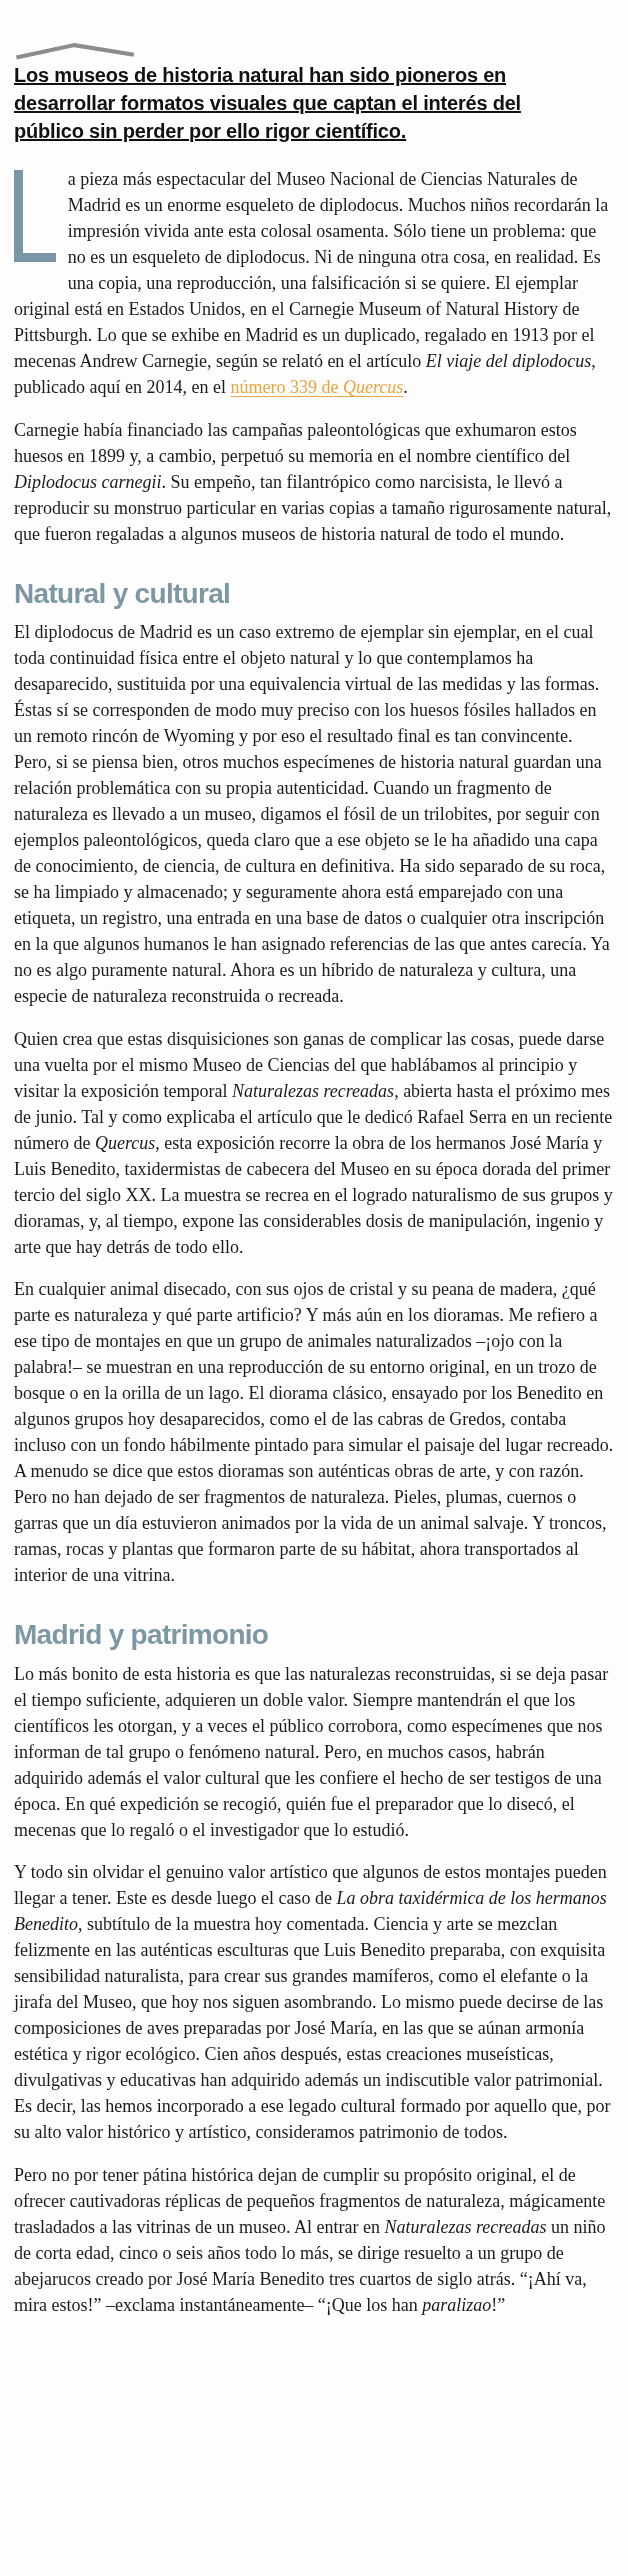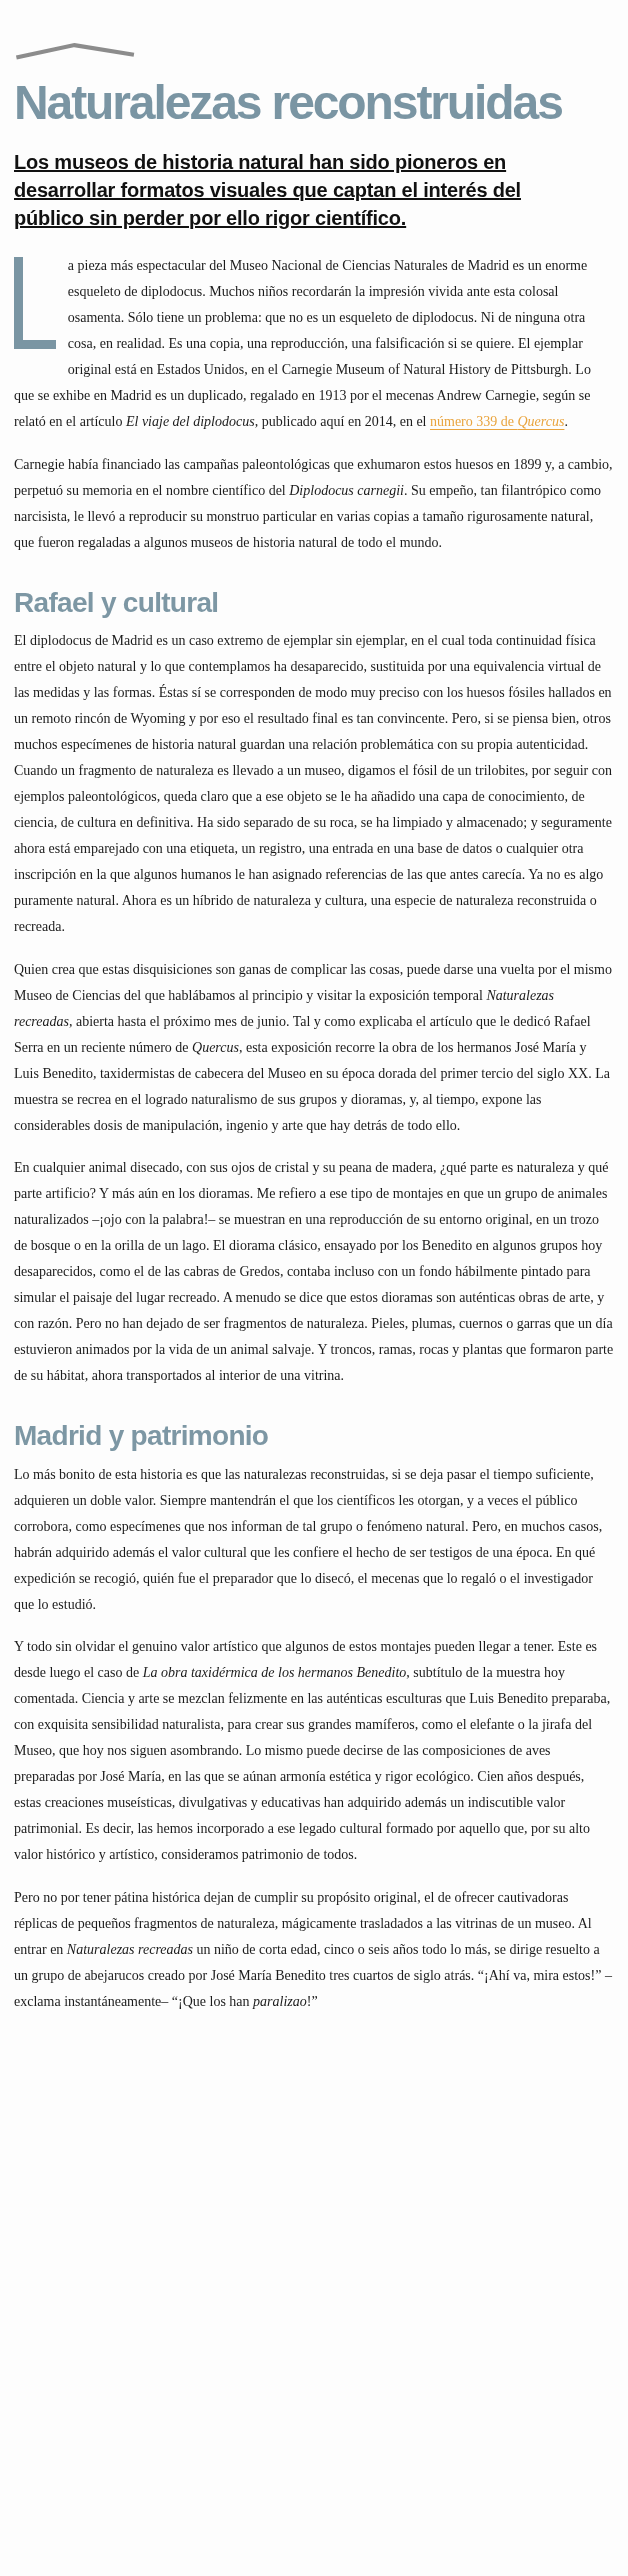--- a/index.html
+++ b/index.html
@@ -35,21 +35,21 @@
     font-weight: bold;
     font-size: 20px;
     line-height: 28px;
     letter-spacing: -0.2px;
     color: #111;
     max-width: 554px;
     margin: 0 0 21px 0;
     text-decoration: underline;
   }
   p.body-p {
-    font-size: 14px;
+    font-size: 18px;
     line-height: 26px;
     margin: 0 0 16.6px 0;
     max-width: 600px;
   }
   .dropcap {
     float: left;
     width: 33px;
     height: 83px;
     border-left: 9.7px solid #7a95a3;
     border-bottom: 9.7px solid #7a95a3;
@@ -76,29 +76,28 @@
 </style>
 </head>
 <body>
 
 <div class="page">
 
   <svg class="chevron" width="121" height="18" viewBox="0 0 175 26" aria-hidden="true">
     <polyline points="2,21 86,3 172,17" fill="none" stroke="#8c8c8c" stroke-width="6" stroke-linecap="butt"></polyline>
   </svg>
 
-  <h1 class="article-title">Naturalezas reconstruidas</h1>
 
   <p class="intro">Los museos de historia natural han sido pioneros en desarrollar formatos visuales que captan el interés del público sin perder por ello rigor científico.</p>
 
   <p class="body-p"><span class="dropcap" title="L"></span><span><span>a pieza más espectacular del Museo Nacional de Ciencias Naturales de Madrid es un enorme esqueleto de diplodocus. Muchos niños recordarán la impresión vivida ante esta colosal osamenta. Sólo tiene un problema: que no es un esqueleto de diplodocus. Ni de ninguna otra cosa, en realidad. Es una copia, una reproducción, una falsificación si se quiere. El ejemplar original está en Estados Unidos, en el Carnegie Museum of Natural History de Pittsburgh. Lo que se exhibe en Madrid es un duplicado, regalado en 1913 por el mecenas Andrew Carnegie, según se relató en el artículo </span><em>El viaje del diplodocus</em><span>, publicado aquí en 2014, en el </span><a class="inline-link" href="#">número 339 de </a><a class="inline-link it" href="#">Quercus</a><span>.</span></span></p>
 
   <p class="body-p"><span><span>Carnegie había financiado las campañas paleontológicas que exhumaron estos huesos en 1899 y, a cambio, perpetuó su memoria en el nombre científico del </span><em>Diplodocus carnegii</em><span>. Su empeño, tan filantrópico como narcisista, le llevó a reproducir su monstruo particular en varias copias a tamaño rigurosamente natural, que fueron regaladas a algunos museos de historia natural de todo el mundo.</span></span></p>
 
-  <h2 class="section-heading">Rafael y cultural</h2>
+  <h2 class="section-heading">Natural y cultural</h2>
 
   <p class="body-p"><span><span>El diplodocus de Madrid es un caso extremo de ejemplar sin ejemplar, en el cual toda continuidad física entre el objeto natural y lo que contemplamos ha desaparecido, sustituida por una equivalencia virtual de las medidas y las formas. Éstas sí se corresponden de modo muy preciso con los huesos fósiles hallados en un remoto rincón de Wyoming y por eso el resultado final es tan convincente. Pero, si se piensa bien, otros muchos especímenes de historia natural guardan una relación problemática con su propia autenticidad. Cuando un fragmento de naturaleza es llevado a un museo, digamos el fósil de un trilobites, por seguir con ejemplos paleontológicos, queda claro que a ese objeto se le ha añadido una capa de conocimiento, de ciencia, de cultura en definitiva. Ha sido separado de su roca, se ha limpiado y almacenado; y seguramente ahora está emparejado con una etiqueta, un registro, una entrada en una base de datos o cualquier otra inscripción en la que algunos humanos le han asignado referencias de las que antes carecía. Ya no es algo puramente natural. Ahora es un híbrido de naturaleza y cultura, una especie de naturaleza reconstruida o recreada.</span></span></p>
 
   <p class="body-p"><span><span>Quien crea que estas disquisiciones son ganas de complicar las cosas, puede darse una vuelta por el mismo Museo de Ciencias del que hablábamos al principio y visitar la exposición temporal </span><em>Naturalezas recreadas</em><span>, abierta hasta el próximo mes de junio. Tal y como explicaba el artículo que le dedicó Rafael Serra en un reciente número de </span><em>Quercus</em><span>, esta exposición recorre la obra de los hermanos José María y Luis Benedito, taxidermistas de cabecera del Museo en su época dorada del primer tercio del siglo XX. La muestra se recrea en el logrado naturalismo de sus grupos y dioramas, y, al tiempo, expone las considerables dosis de manipulación, ingenio y arte que hay detrás de todo ello.</span></span></p>
 
   <p class="body-p"><span><span>En cualquier animal disecado, con sus ojos de cristal y su peana de madera, ¿qué parte es naturaleza y qué parte artificio? Y más aún en los dioramas. Me refiero a ese tipo de montajes en que un grupo de animales naturalizados –¡ojo con la palabra!– se muestran en una reproducción de su entorno original, en un trozo de bosque o en la orilla de un lago. El diorama clásico, ensayado por los Benedito en algunos grupos hoy desaparecidos, como el de las cabras de Gredos, contaba incluso con un fondo hábilmente pintado para simular el paisaje del lugar recreado. A menudo se dice que estos dioramas son auténticas obras de arte, y con razón. Pero no han dejado de ser fragmentos de naturaleza. Pieles, plumas, cuernos o garras que un día estuvieron animados por la vida de un animal salvaje. Y troncos, ramas, rocas y plantas que formaron parte de su hábitat, ahora transportados al interior de una vitrina.</span></span></p>
 
   <h2 class="section-heading">Madrid y patrimonio</h2>
 
   <p class="body-p"><span><span>Lo más bonito de esta historia es que las naturalezas reconstruidas, si se deja pasar el tiempo suficiente, adquieren un doble valor. Siempre mantendrán el que los científicos les otorgan, y a veces el público corrobora, como especímenes que nos informan de tal grupo o fenómeno natural. Pero, en muchos casos, habrán adquirido además el valor cultural que les confiere el hecho de ser testigos de una época. En qué expedición se recogió, quién fue el preparador que lo disecó, el mecenas que lo regaló o el investigador que lo estudió.</span></span></p>

